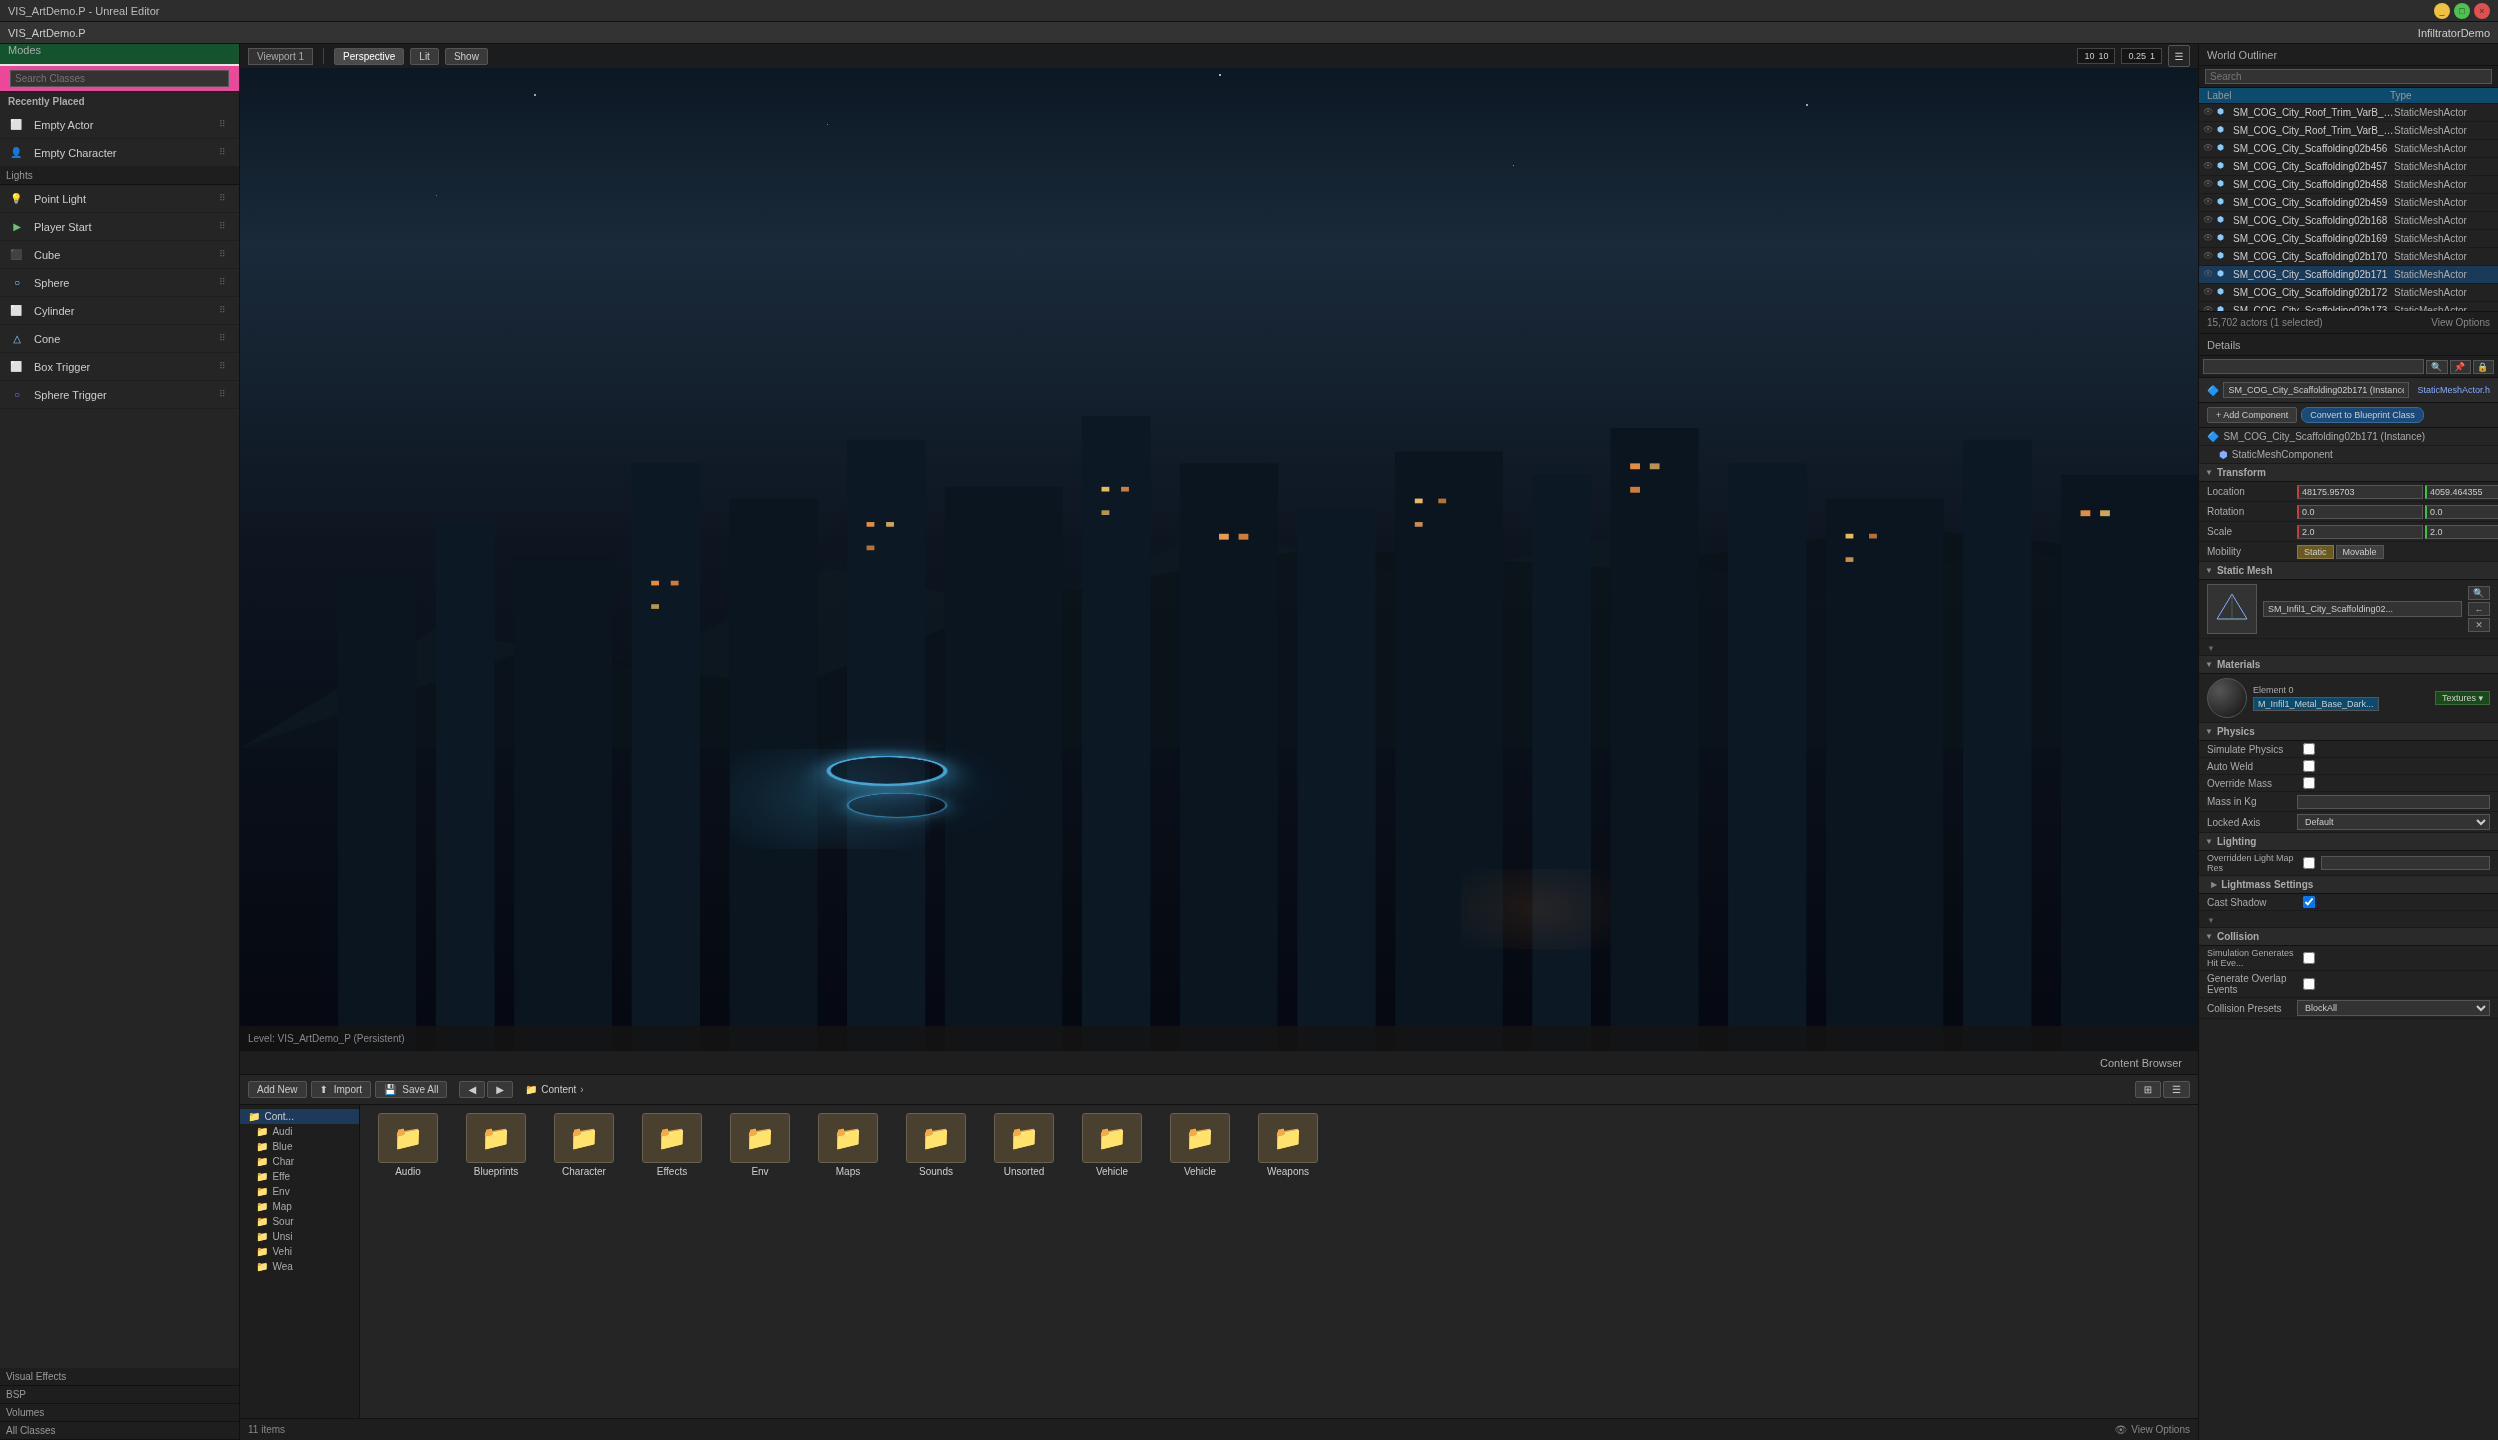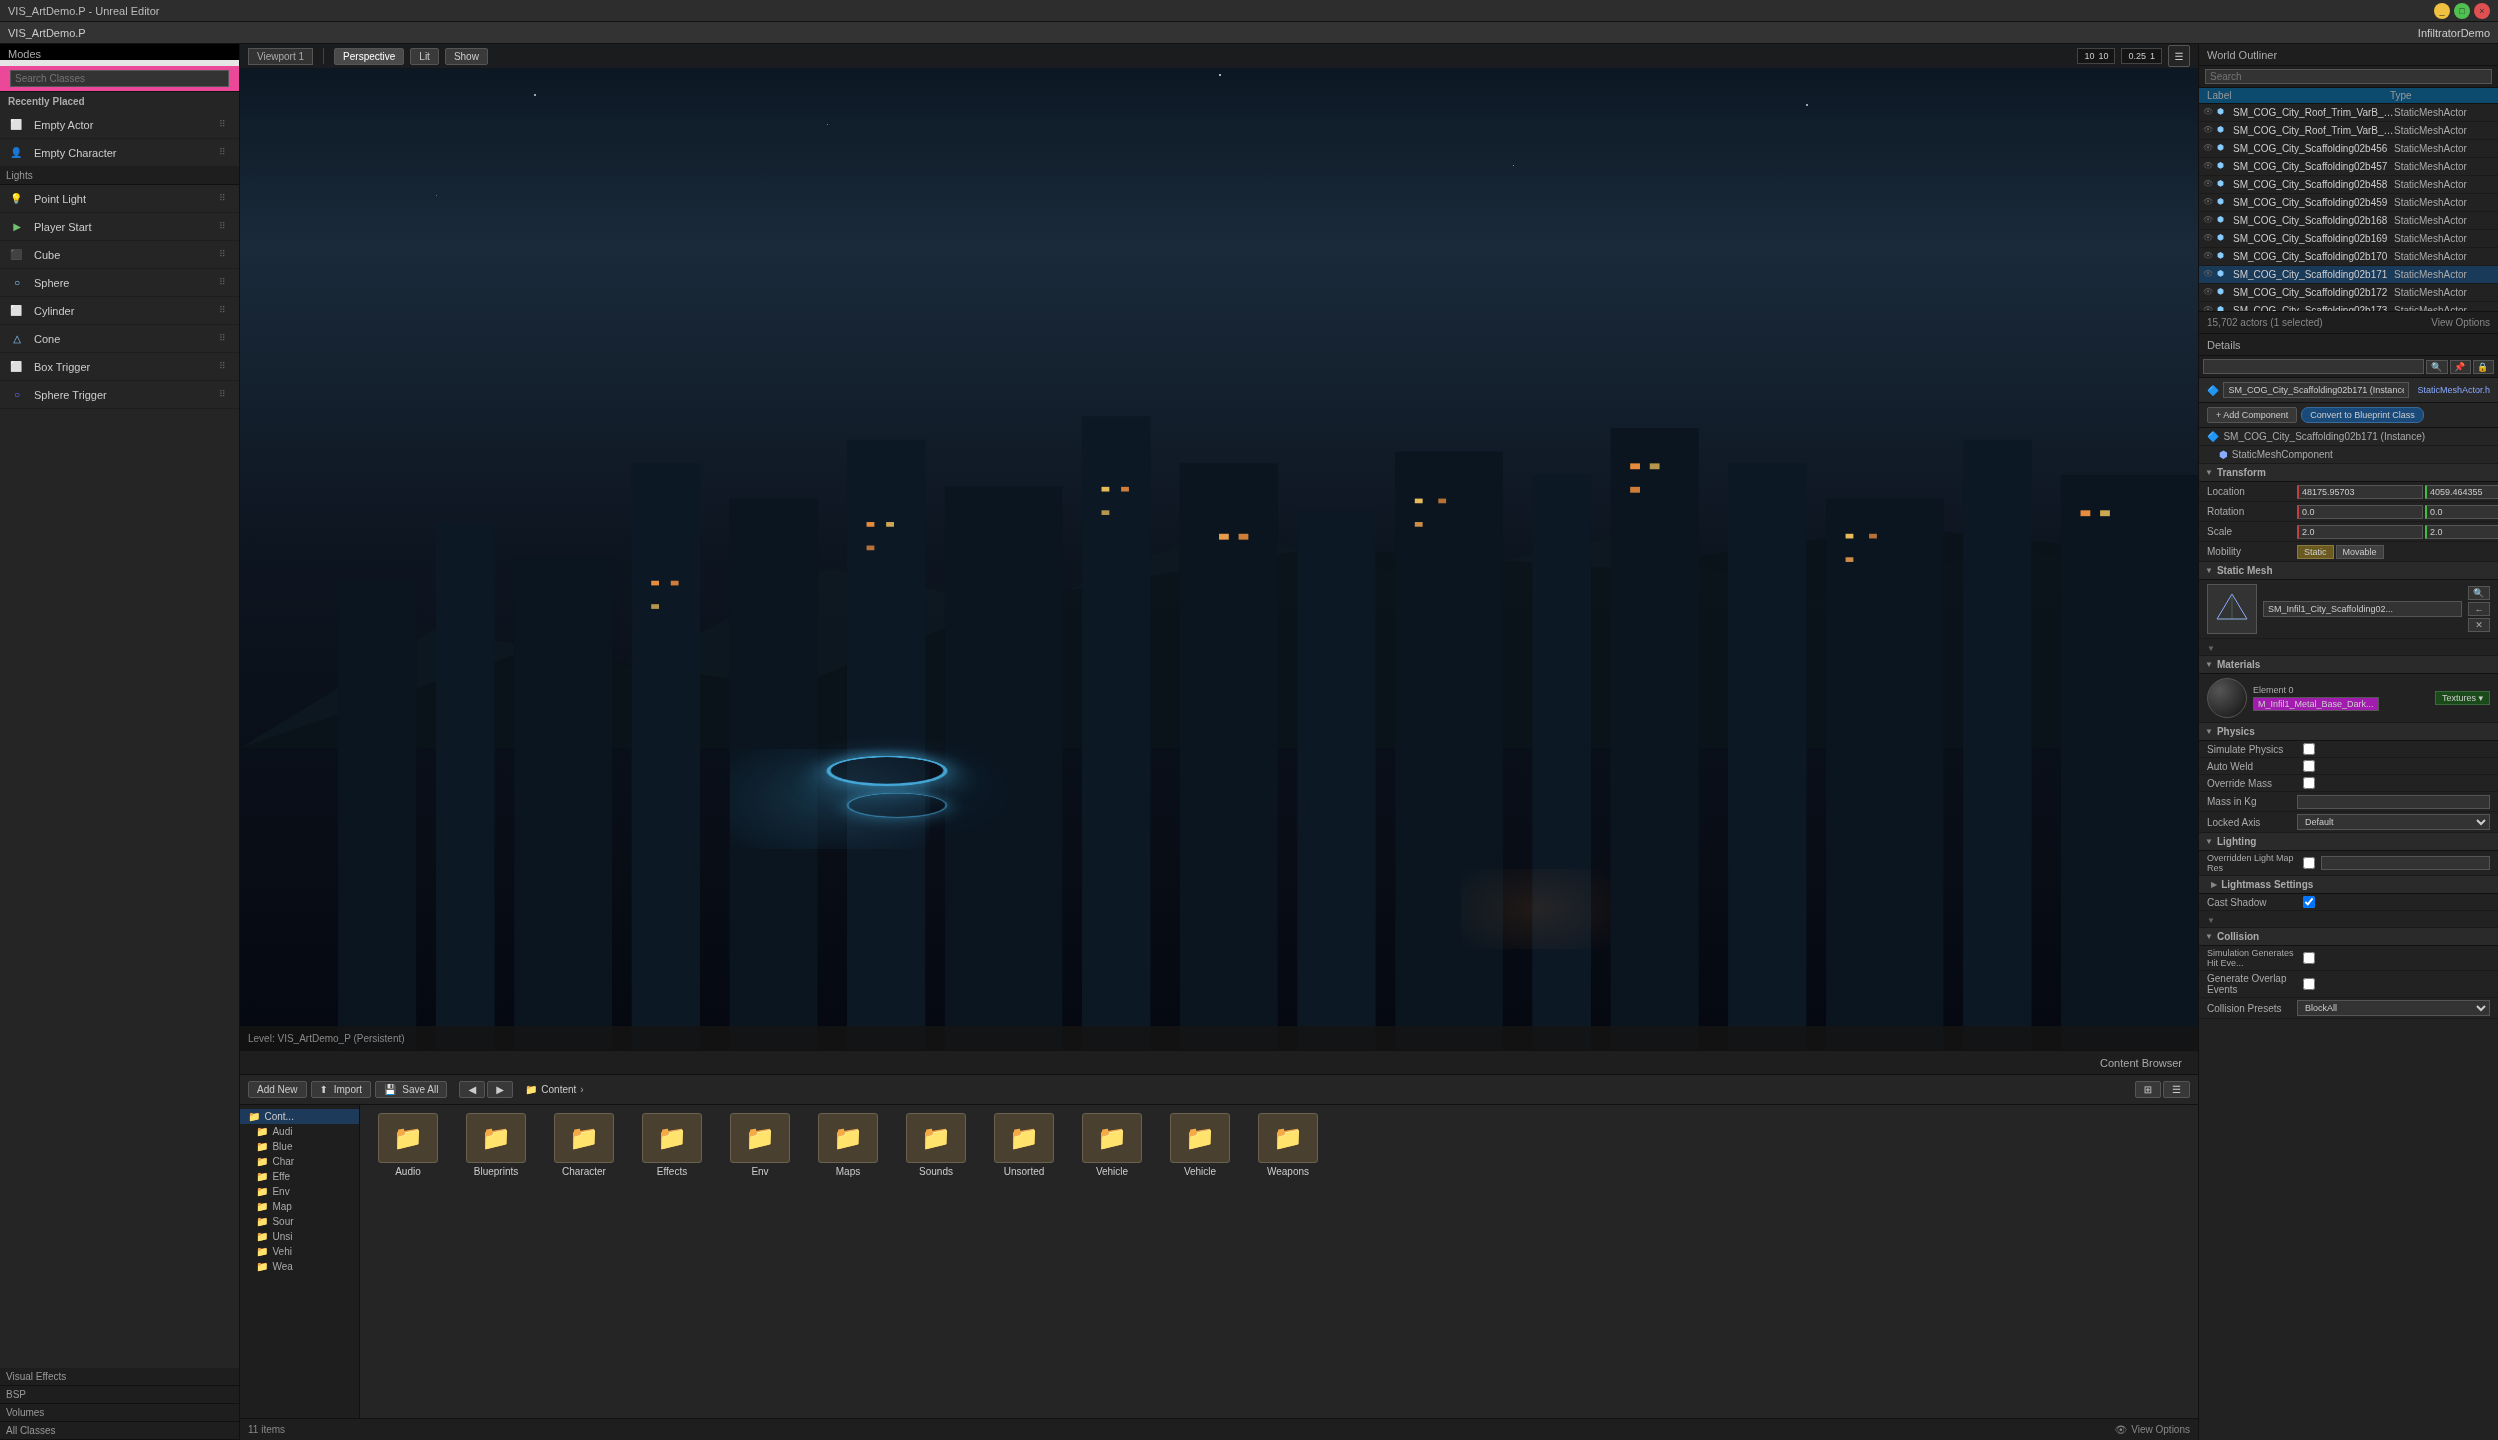--- a/index.html
+++ b/index.html
@@ -72,27 +72,27 @@
     #left-panel {
       width: 240px;
       background: #252525;
       border-right: 1px solid #111;
       display: flex;
       flex-direction: column;
       flex-shrink: 0;
     }
     #modes-header {
       height: 22px;
-      background: #000000;
-      display: flex;
-      align-items: flex-end;
+      background: #14532d;
+      display: flex;
+      align-items: flex-start;
       padding: 0 8px;
       font-size: 11px;
       color: #aaa;
-      border-bottom: 6px solid #e5e5e5;
+      border-bottom: 2px solid #e5e5e5;
     }
     #search-classes {
       padding: 4px 10px;
       background: #ec4899;
       border-bottom: 1px solid #111;
     }
     #search-classes input {
       width: 100%;
       background: #333;
       border: 1px solid #555;
@@ -611,21 +611,21 @@
       border-bottom: 1px solid #1a1a1a;
     }
     .material-col {
       display: flex;
       flex-direction: column;
       gap: 2px;
     }
     .material-name {
       font-size: 9px;
       color: #ccc;
-      background: #a21caf;
+      background: #0c4a6e;
       border: 1px solid #555;
       padding: 1px 4px;
     }
     .material-type-btn {
       background: #1a4a1a;
       border: 1px solid #3a6a3a;
       color: #ccc;
       padding: 1px 6px;
       font-size: 9px;
       cursor: pointer;

